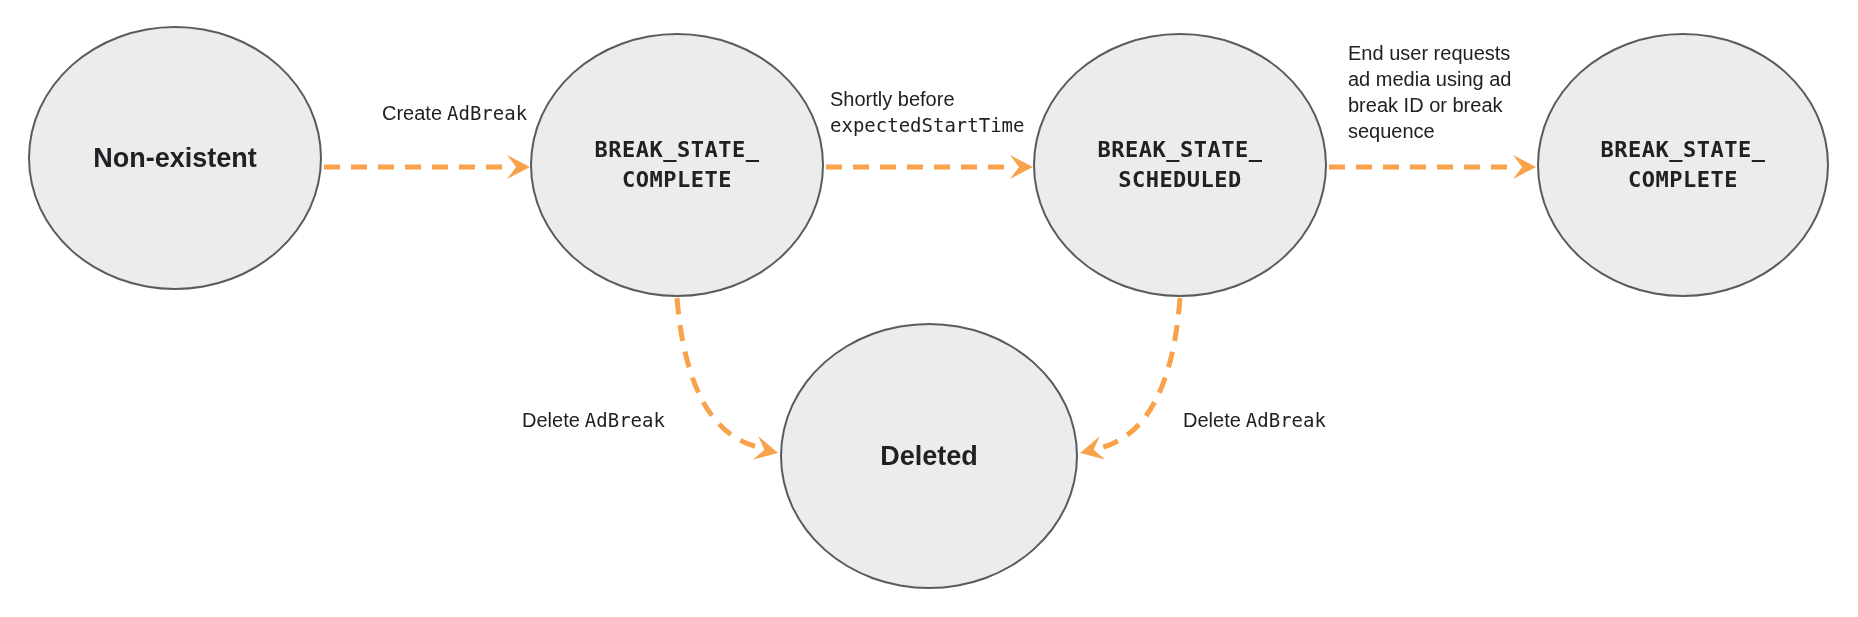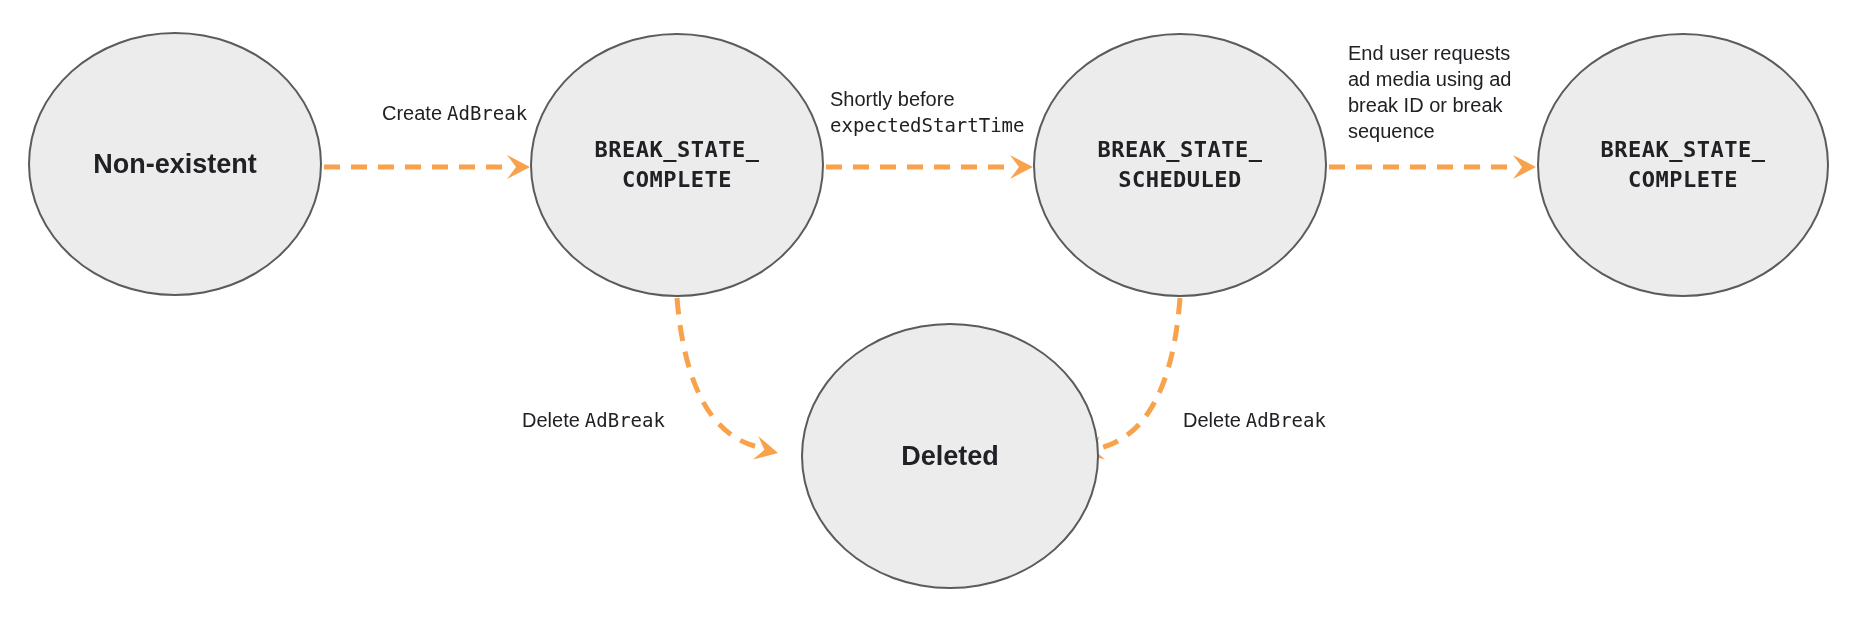--- a/index.html
+++ b/index.html
@@ -17,25 +17,25 @@
     border-radius:50%;
     background:#ececec;
     border:2px solid #595c5e;
     display:flex;
     flex-direction:column;
     align-items:center;
     justify-content:center;
     text-align:center;
     box-sizing:border-box;
   }
-  #n-nonexistent{left:28px; top:32px; width:294px; height:264px;align-items:center;}
+  #n-nonexistent{left:28px; top:26px; width:294px; height:264px;align-items:center;}
   #n-scheduled {left:530px; top:33px; width:294px; height:264px;}
   #n-decisioned{left:1033px;top:33px; width:294px; height:264px;}
   #n-complete  {left:1537px;top:33px; width:292px; height:264px;}
-  #n-deleted   {left:801px; top:323px;width:298px; height:266px;}
+  #n-deleted   {left:780px; top:323px;width:298px; height:266px;}
   .node-label-sans{
     font-family:"Liberation Sans",sans-serif;
     font-weight:700;font-size:27px;line-height:30px;
   }
   .node-label-mono{
     font-family:"DejaVu Sans Mono",monospace;
     font-weight:700;font-size:22px;line-height:30px;
     letter-spacing:0.5px;white-space:nowrap;
   }
   

